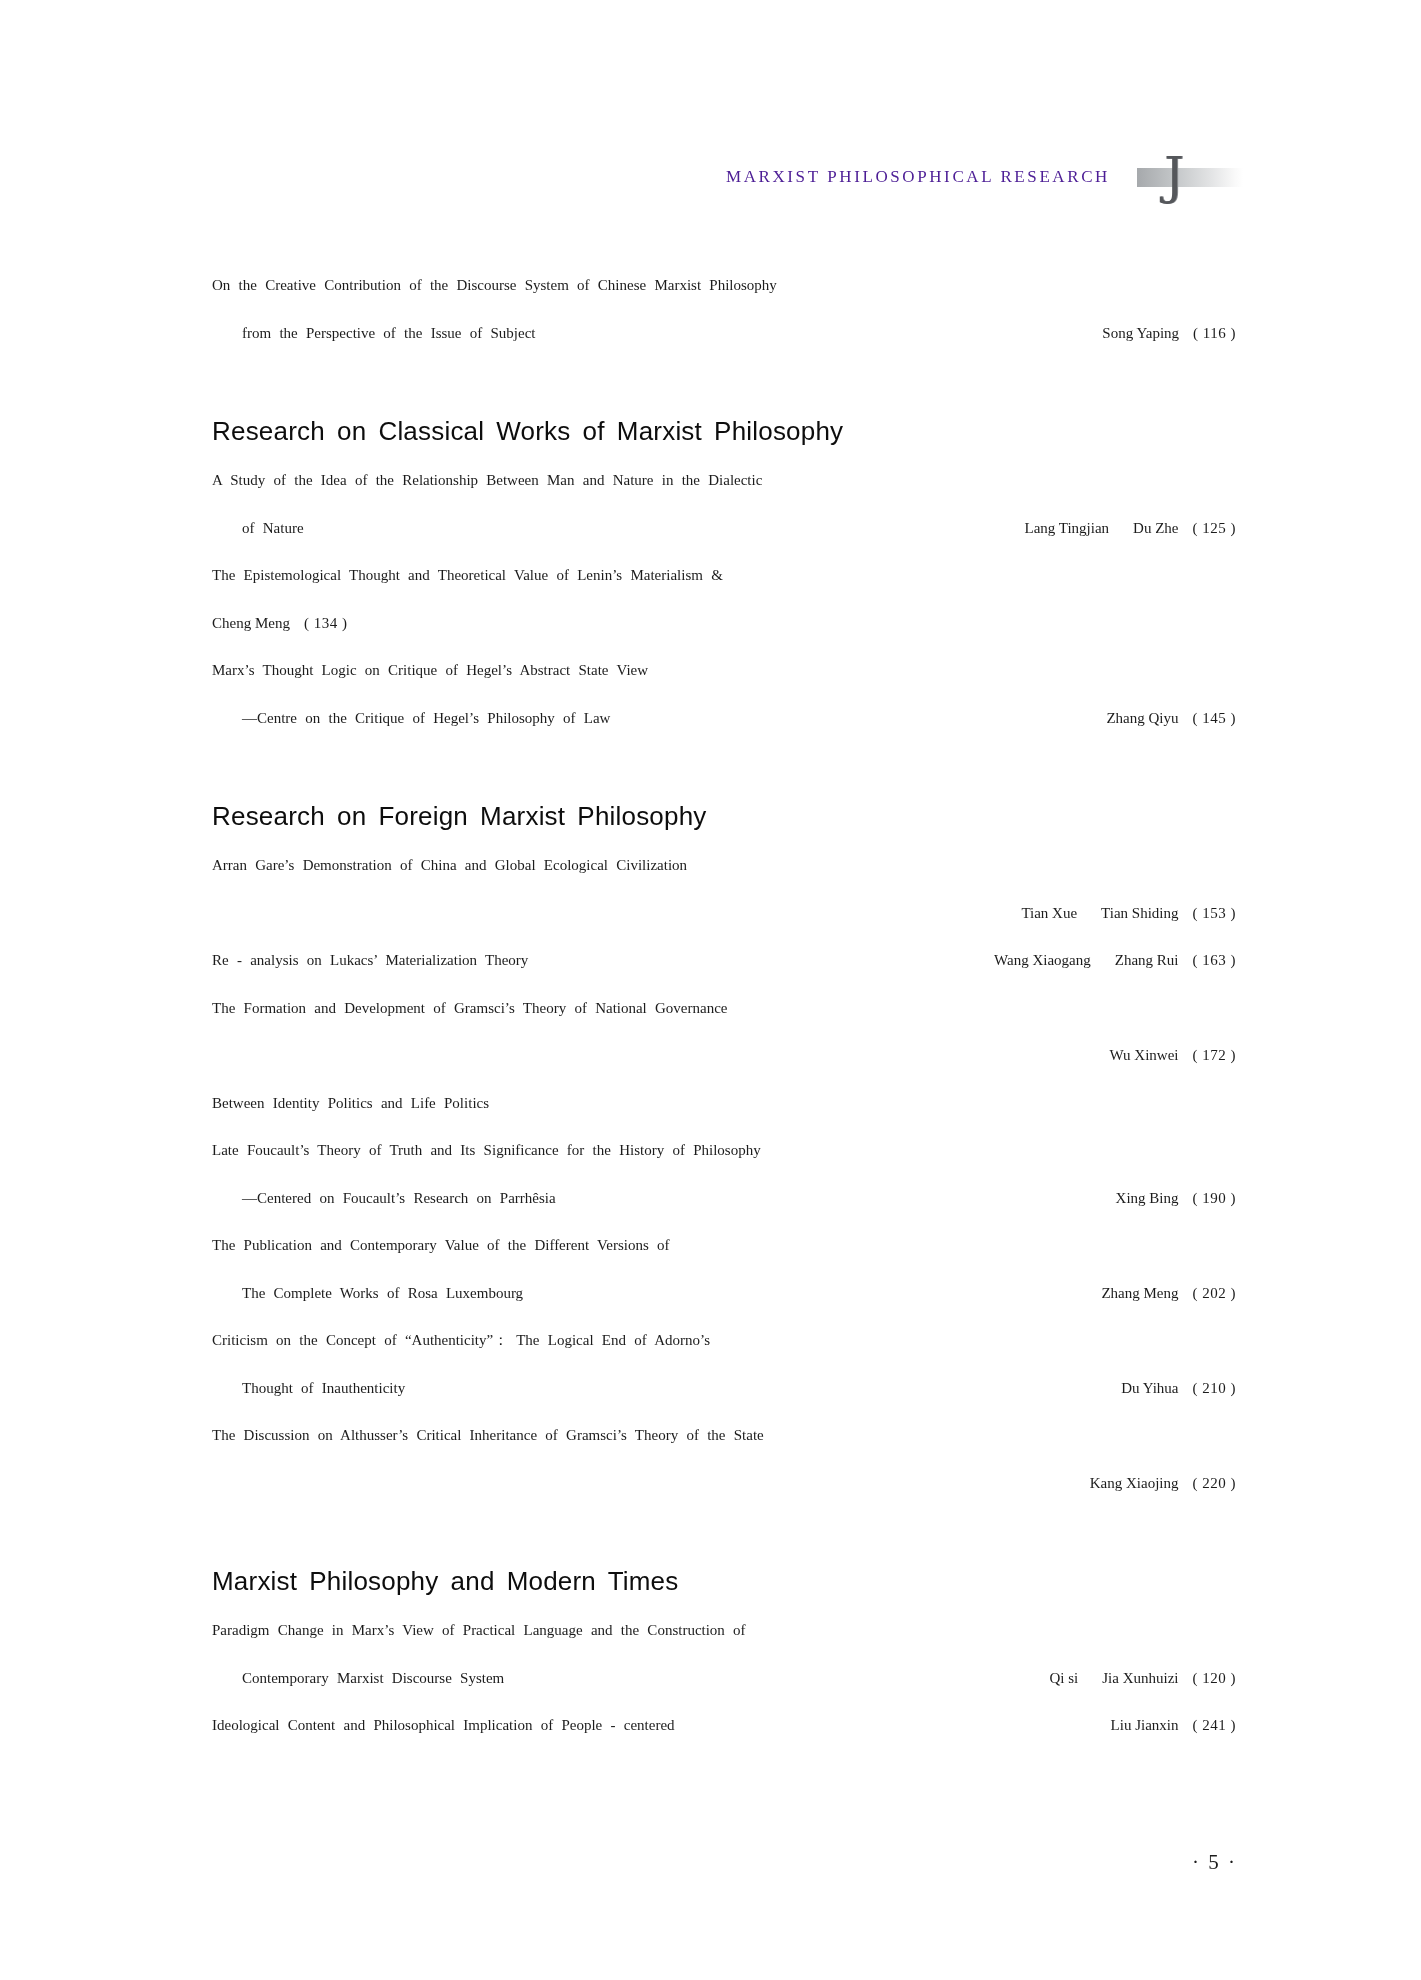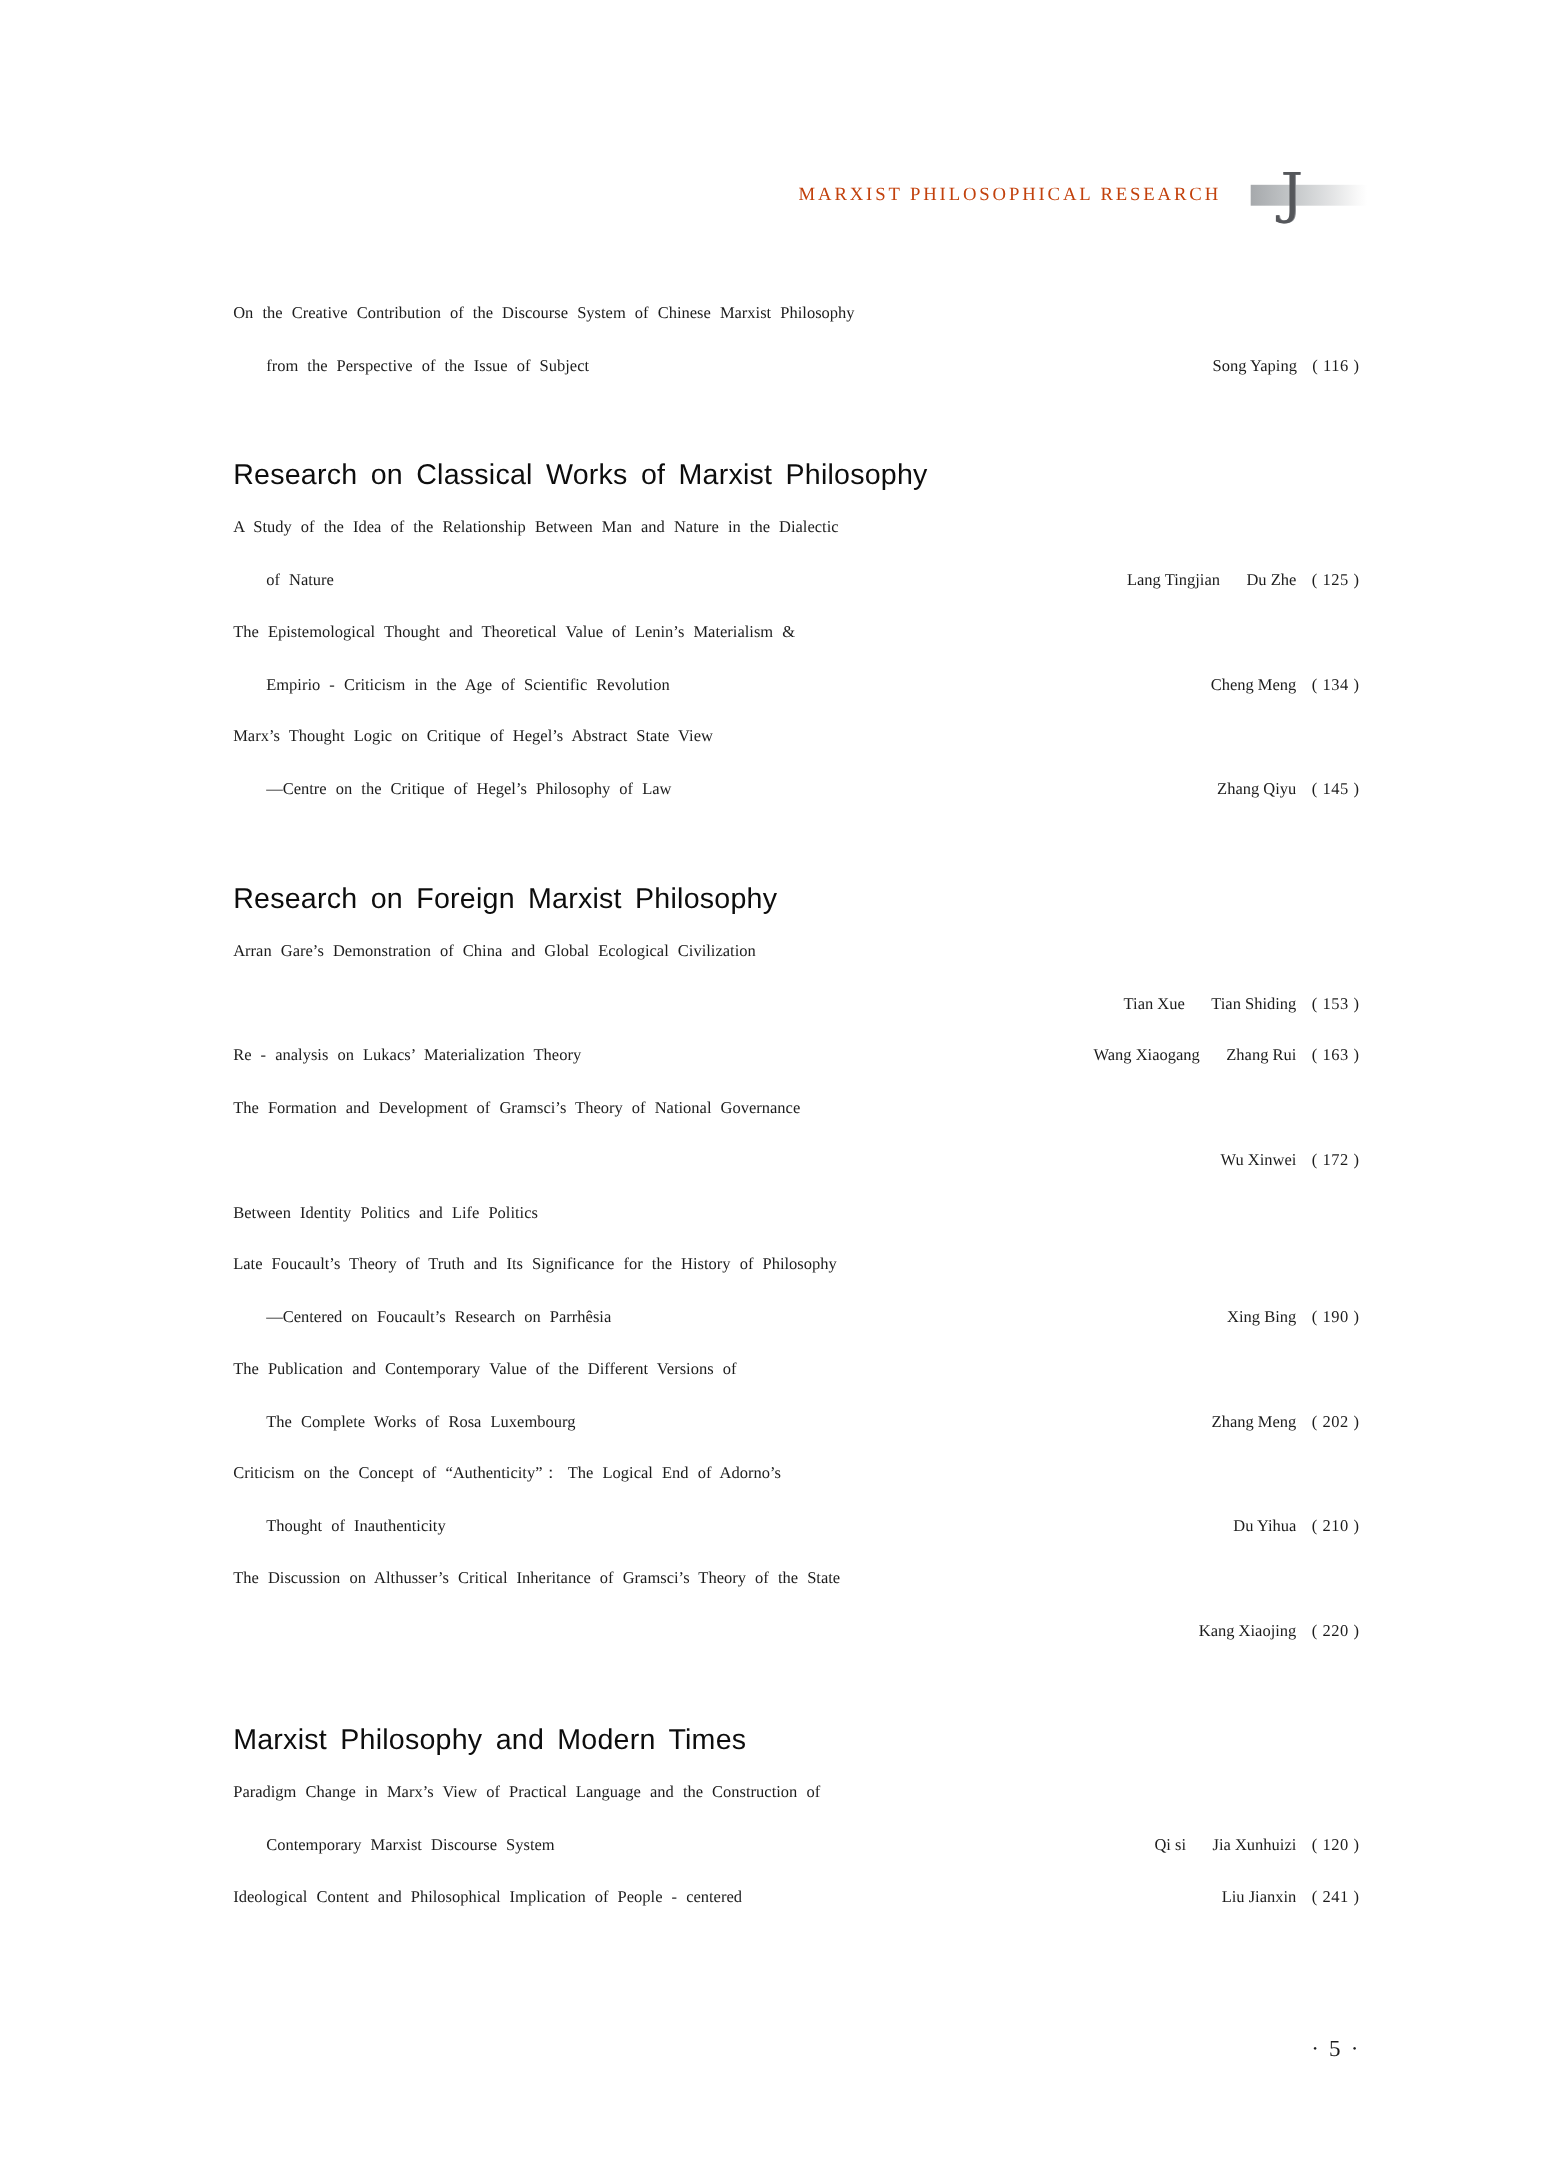--- a/index.html
+++ b/index.html
@@ -12,21 +12,21 @@
     color:#1c1c1c;
   }
   
   .masthead{
     position:absolute;top:167px;right:178px;
     display:flex;align-items:center;gap:27px;
   }
   .masthead-title{
     font-size:17px;line-height:20px;
     letter-spacing:2.6px;
-    color:#c2410c;
+    color:#4c1d95;
     font-family:"Liberation Serif", serif;
     white-space:nowrap;
   }
   .logo{position:relative;width:106px;height:19px;}
   .logo-bar{
     position:absolute;inset:0;
     background:linear-gradient(to right,#a6a9ac 0%,#c3c6c8 35%,#e3e4e5 70%,#f9f9f9 92%,#ffffff 100%);
   }
   .logo-j{
     position:absolute;left:27px;top:50%;
@@ -97,21 +97,20 @@
         <span class="line-text"><span>A Study of the Idea of the Relationship Between Man and Nature in the Dialectic</span></span>
       </div>
       <div class="toc-line indent">
         <span class="line-text"><span>of Nature</span></span>
         <span class="line-ref"><span class="author">Lang Tingjian</span><span class="author">Du Zhe</span><span class="pageno">( 125 )</span></span>
       </div>
       <div class="toc-line">
         <span class="line-text"><span>The Epistemological Thought and Theoretical Value of Lenin’s </span><span class="it">Materialism &amp;</span></span>
       </div>
       <div class="toc-line indent">
-        <span class="line-text"><span class="it">Empirio - Criticism</span><span> in the Age of Scientific Revolution</span></span>
         <span class="line-ref"><span class="author">Cheng Meng</span><span class="pageno">( 134 )</span></span>
       </div>
       <div class="toc-line">
         <span class="line-text"><span>Marx’s Thought Logic on Critique of Hegel’s Abstract State View</span></span>
       </div>
       <div class="toc-line indent">
         <span class="line-text"><span>—Centre on the </span><span class="it">Critique of Hegel’s Philosophy of Law</span></span>
         <span class="line-ref"><span class="author">Zhang Qiyu</span><span class="pageno">( 145 )</span></span>
       </div>
       <div class="toc-heading">Research on Foreign Marxist Philosophy</div>

